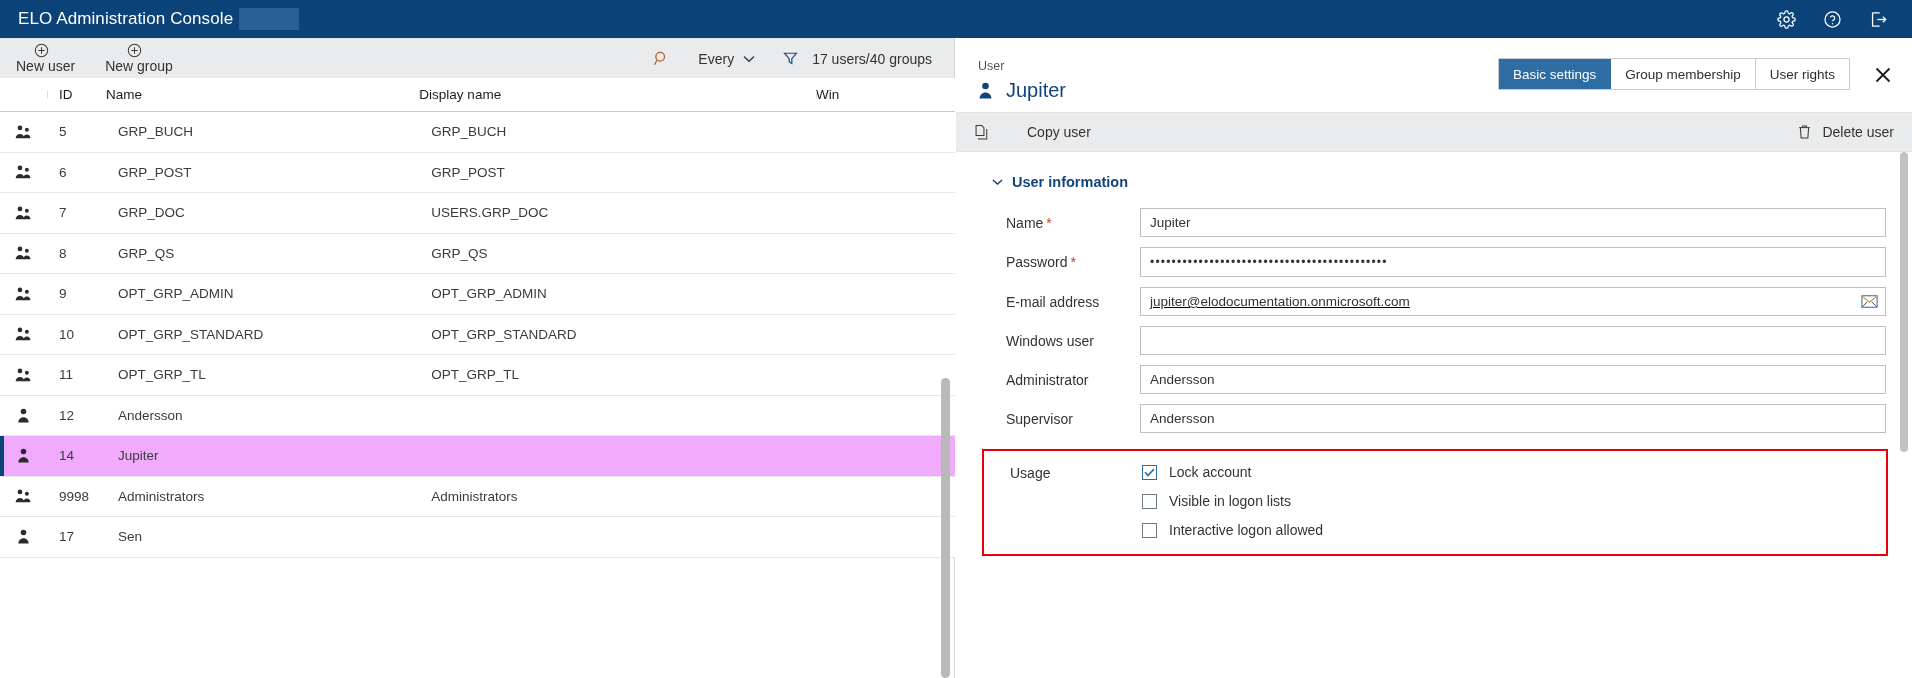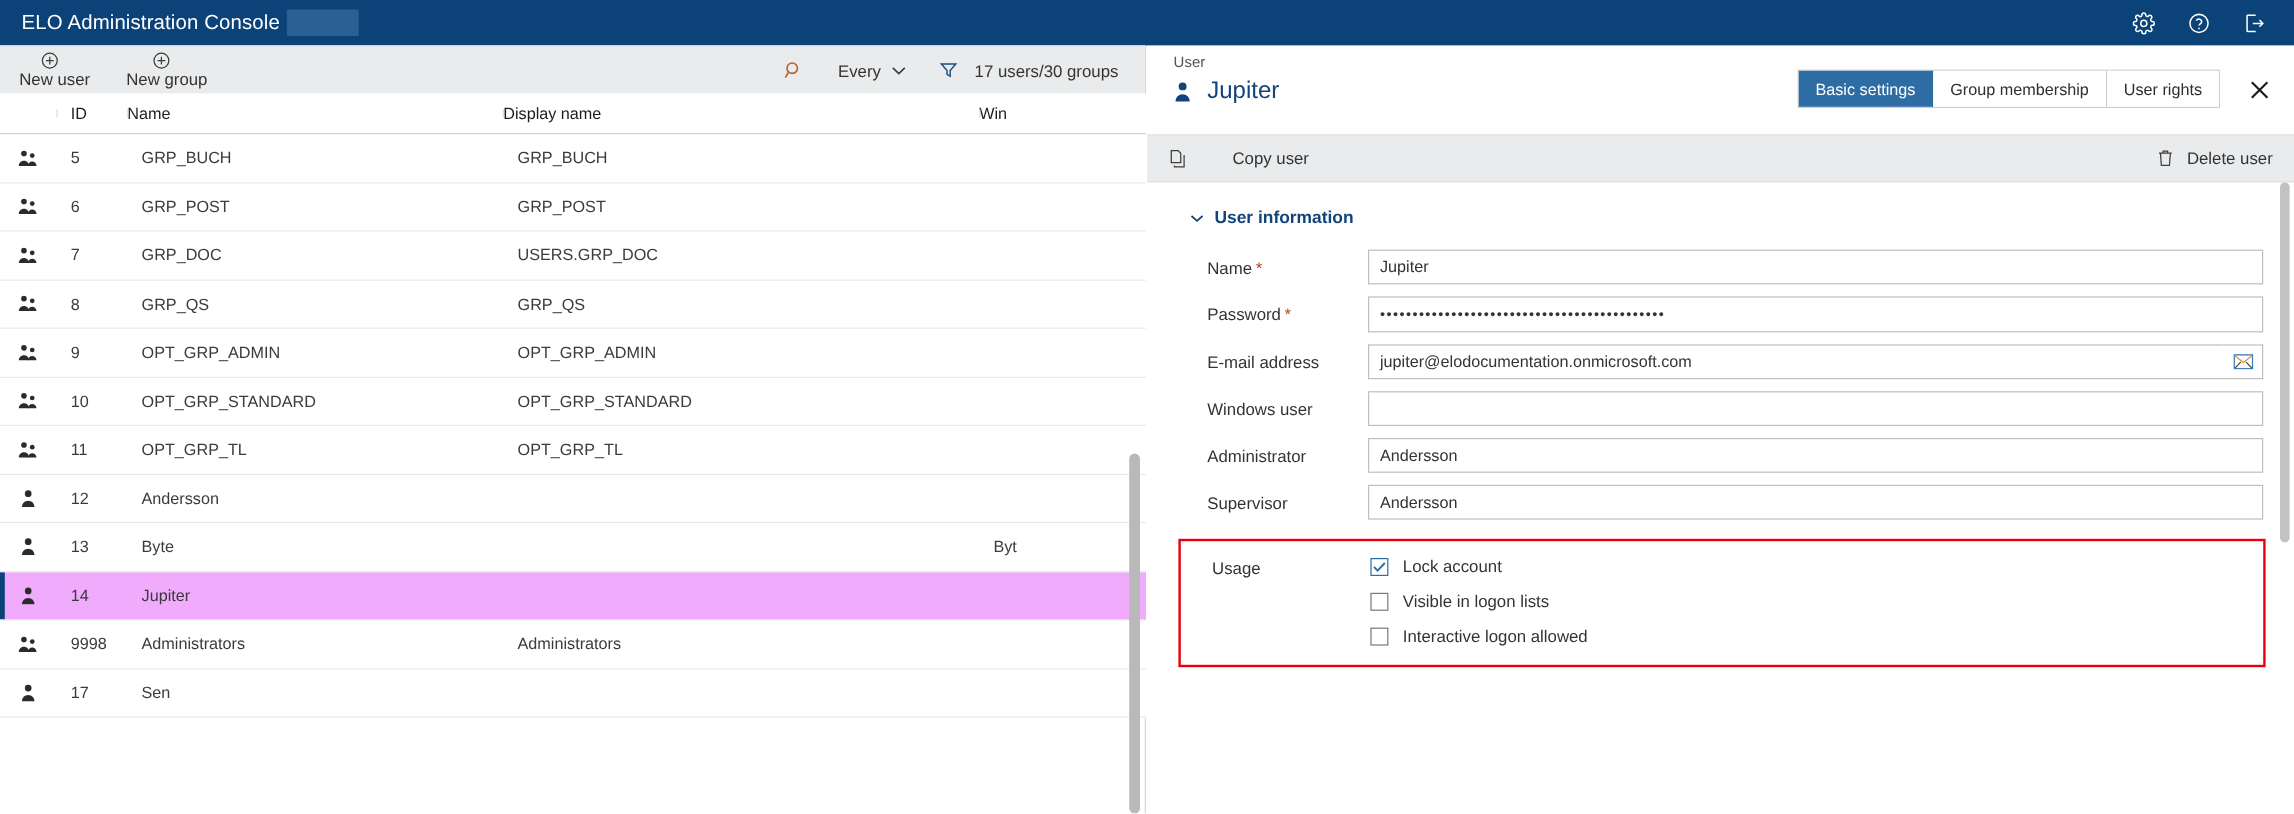--- a/index.html
+++ b/index.html
@@ -93,21 +93,21 @@
     position:absolute; right:5px; top:300px; width:9px; height:300px;
     background:#b9b9b9; border-radius:5px;
   }
 
   
   .right-pane {
     position: absolute; left: 956px; top: 38px; width: 956px; height: 640px;
     background: #ffffff;
   }
   .rp-head { height: 74px; position: relative; padding-left: 22px; }
-  .rp-kicker { font-size: 12.5px; color: #555; padding-top: 7px; }
+  .rp-kicker { font-size: 12.5px; color: #555; padding-top: 21px; }
   .rp-titlerow { display:flex; align-items:center; margin-top: 6px; }
   .rp-title { font-size: 20px; color: #12447c; margin-left: 12px; }
   .rp-usericon { width:16px; height:18px; display:flex; align-items:center;}
   .tabs {
     position: absolute; right: 62px; top: 20px; display: flex;
     border: 1px solid #c8cdd2; height: 32px; font-size: 13.5px;
   }
   .tab {
     display:flex; align-items:center; padding: 0 14px; cursor:pointer;
     color: #2f2f2f; background: #ffffff; border-right: 1px solid #c8cdd2;
@@ -144,21 +144,21 @@
     display:flex; align-items:center; padding: 0 9px; font-size: 13.5px; color:#333;
     min-width: 0;
   }
   .finput.tall { height: 30px; }
   .pw-dots { letter-spacing: 1.2px; font-size: 12px; color:#333; }
   .mail-btn {
     width: 33px; height: 29px; border:1px solid #bfbfbf; border-left:none;
     display:flex; align-items:center; justify-content:center; cursor:pointer;
     background:#fff; flex:none;
   }
-  .email-wrap { flex:1; display:flex; min-width:0; }
+  .email-wrap { flex:1; display:flex; min-width:0;text-decoration:underline; }
   .email-wrap .finput { border-right:none; }
 
   
   .usage-box {
     margin-top: 16px; border: 2px solid #e8000d; padding: 13px 0 16px 0;
     display:flex; margin-left: 0px; margin-right: -2px;
   }
   .usage-label { width: 158px; font-size:14px; color:#333; padding-left: 26px; flex:none;
     padding-top: 1px;}
   .usage-items { display:flex; flex-direction:column; gap: 13px; }
@@ -244,21 +244,21 @@
             <svg width="12" height="8" viewBox="0 0 12 8" fill="none" stroke="#3c3c3c" stroke-width="1.4">
               <path d="M1 1.6L6 6.3 11 1.6"></path>
             </svg>
           </span>
         </span>
         <span class="filter-ico">
           <svg width="15" height="15" viewBox="0 0 16 16" fill="none" stroke="#1f4f7d" stroke-width="1.3">
             <path d="M1.6 2.4h12.8L9.4 8.2v5.1L6.6 11.7V8.2z"></path>
           </svg>
         </span>
-        <span class="usercount">17 users/30 groups</span>
+        <span class="usercount">17 users/40 groups</span>
       </span>
     </div>
 
     <div class="tbl">
       <div class="tbl-head">
         <div class="cell c-icon"></div>
         <div class="cell c-id">ID</div>
         <div class="cell c-name">Name</div>
         <div class="cell c-disp">Display name</div>
         <div class="cell c-win">Win</div>
@@ -366,32 +366,20 @@
             <div class="c-icon">
               <svg width="13" height="15" viewBox="0 0 14 16" fill="#2b2b2b">
                 <circle cx="7" cy="3.6" r="3"></circle>
                 <path d="M1.4 15.5c0-3.1 2.5-5.6 5.6-5.6s5.6 2.5 5.6 5.6z"></path>
               </svg>
             </div>
             <div class="c-id">12</div>
             <div class="c-name">Andersson</div>
             <div class="c-disp"></div>
             <div class="c-win"></div>
-          </div>
-          <div class="row">
-            <div class="c-icon">
-              <svg width="13" height="15" viewBox="0 0 14 16" fill="#2b2b2b">
-                <circle cx="7" cy="3.6" r="3"></circle>
-                <path d="M1.4 15.5c0-3.1 2.5-5.6 5.6-5.6s5.6 2.5 5.6 5.6z"></path>
-              </svg>
-            </div>
-            <div class="c-id">13</div>
-            <div class="c-name">Byte</div>
-            <div class="c-disp"></div>
-            <div class="c-win">Byt</div>
           </div>
           <div class="row selected">
             <div class="c-icon">
               <svg width="13" height="15" viewBox="0 0 14 16" fill="#2b2b2b">
                 <circle cx="7" cy="3.6" r="3"></circle>
                 <path d="M1.4 15.5c0-3.1 2.5-5.6 5.6-5.6s5.6 2.5 5.6 5.6z"></path>
               </svg>
             </div>
             <div class="c-id">14</div>
             <div class="c-name">Jupiter</div>

